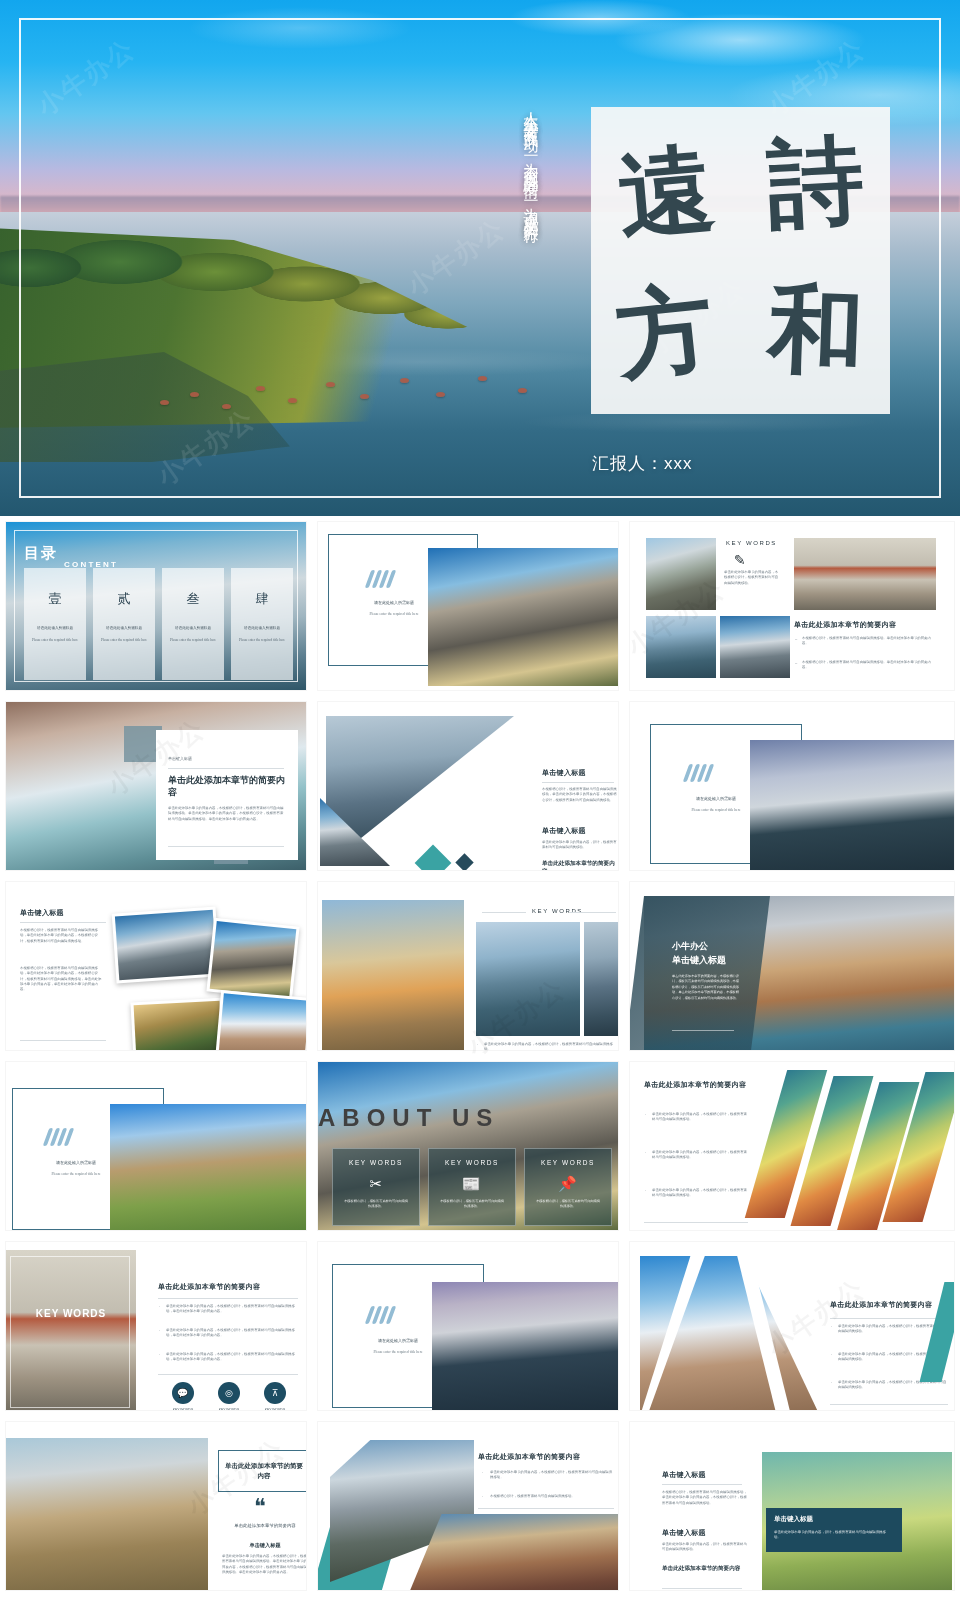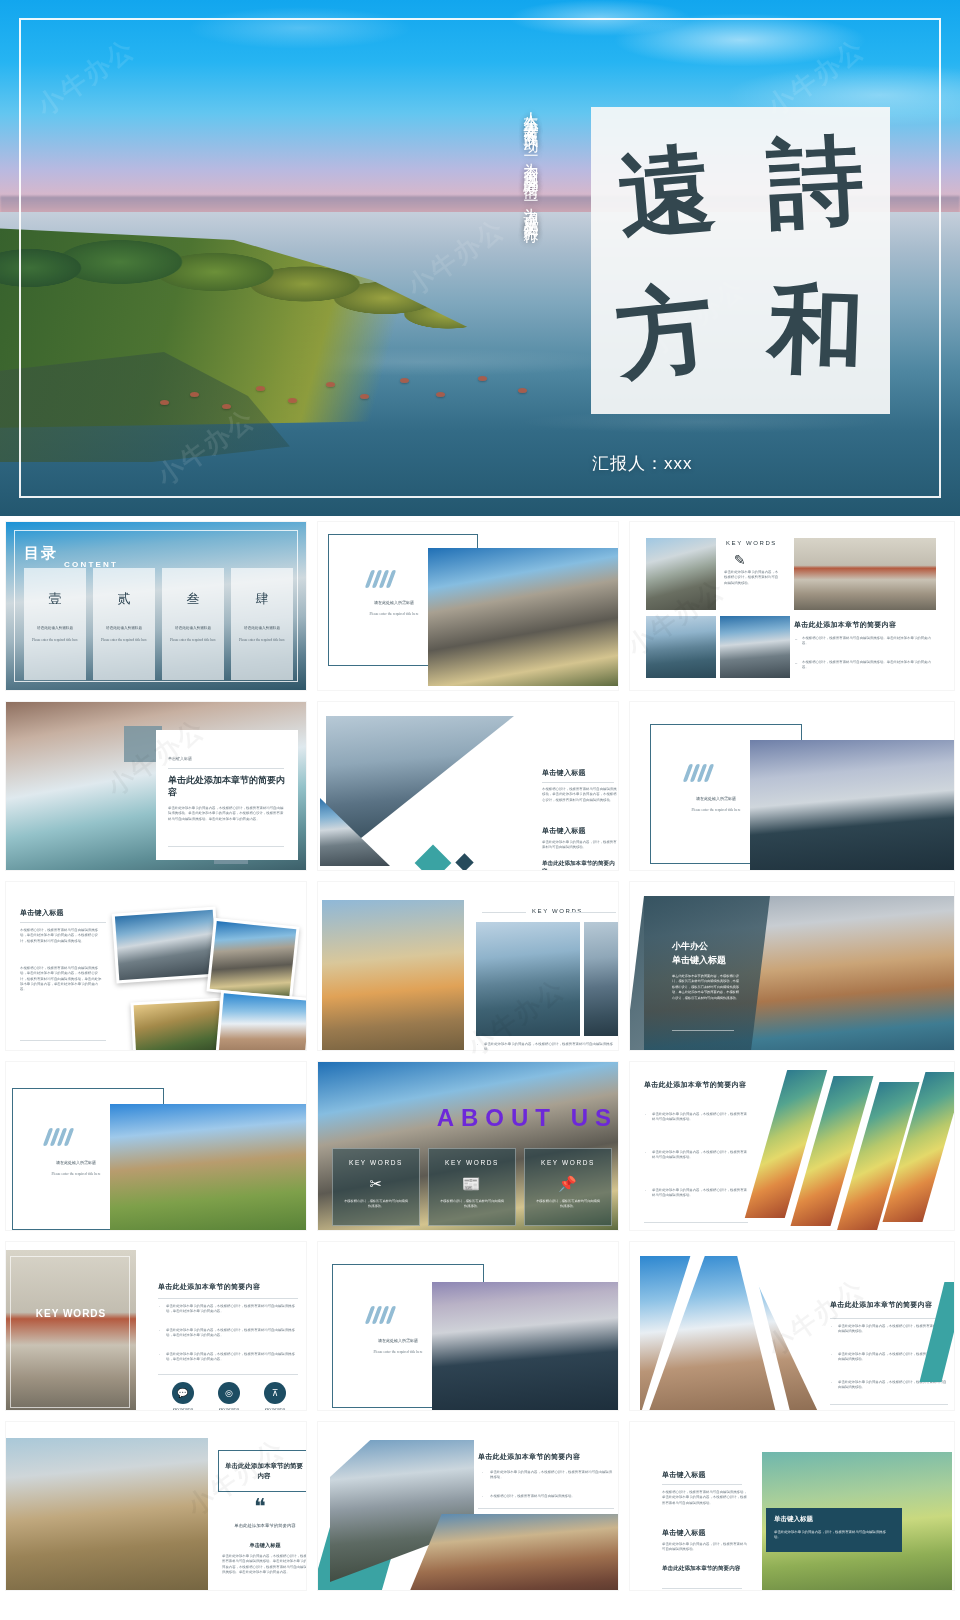--- a/index.html
+++ b/index.html
@@ -181,22 +181,22 @@
   }
   .cat-frame { position: absolute; left: 8px; top: 8px; right: 8px; bottom: 8px; border: 1px solid rgba(255,255,255,.8); }
   .cat-card { position: absolute; top: 46px; width: 62px; height: 112px; background: rgba(255,255,255,.66); }
   .cat-num { position: absolute; top: 22px; left: 0; width: 100%; text-align: center;
              font-size: 13px; color: #2c4452; font-family: "Liberation Serif", serif; }
   .cat-t1 { position: absolute; top: 58px; left: 0; width: 100%; text-align: center; font-size: 3.6px; color: #3a4c57; }
   .cat-t2 { position: absolute; top: 70px; left: 0; width: 100%; text-align: center; font-size: 3.4px; color: #5b6b76;
             font-family: "Liberation Serif", serif; line-height: 1.5; }
 
   .about-bg { position: absolute; inset: 0; }
-  .about-title { position: absolute; left: 0; top: 42px; width: 100%; text-align: right;
-                 color: #6d28d9; font-size: 24px; font-weight: 700; letter-spacing: 7px; }
+  .about-title { position: absolute; left: 0; top: 42px; width: 100%; text-align: left;
+                 color: #404040; font-size: 24px; font-weight: 700; letter-spacing: 7px; }
   .about-card { position: absolute; top: 86px; height: 78px; background: rgba(24,60,70,.52);
                 border: 1px solid rgba(255,255,255,.35); }
   .about-kw { position: absolute; top: 10px; left: 0; width: 100%; text-align: center;
               color: #fff; font-size: 6.5px; letter-spacing: 1.6px; }
   .about-icon { position: absolute; top: 26px; left: 0; width: 100%; text-align: center; color:#fff; font-size: 15px; }
   .about-desc { position: absolute; top: 50px; left: 10px; right: 10px; text-align: center;
                 color: rgba(255,255,255,.88); font-size: 3.2px; line-height: 1.6; }
 
   .diag-strip { position: absolute; transform: skewX(-16deg); overflow: hidden; }
   .quote-mark { font-family: "Liberation Serif", serif; font-size: 22px; color: #274b5c; line-height: .8; }

